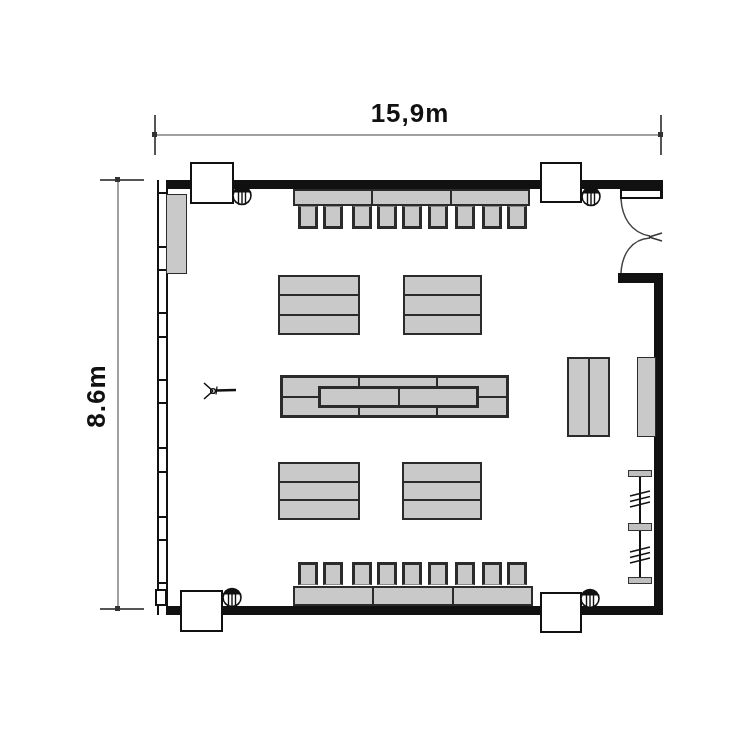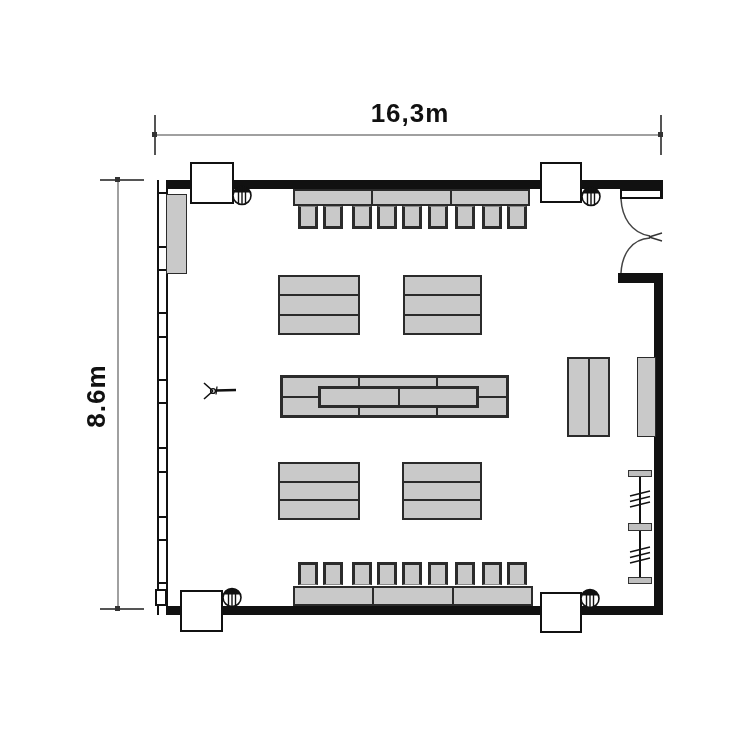--- a/index.html
+++ b/index.html
@@ -35,21 +35,21 @@
 </head>
 <body>
 
 <div id="plan">
 
   <div class="abs dimline-h" style="left:155px; top:134px; width:507px;"></div>
   <div class="abs tick-v" style="left:154px; top:115px; height:40px;"></div>
   <div class="abs tick-v" style="left:660px; top:115px; height:40px;"></div>
   <div class="abs dot" style="left:152px; top:132px;"></div>
   <div class="abs dot" style="left:658px; top:132px;"></div>
-  <div class="abs dim-label" style="left:158px; top:98px; width:504px; text-align:center;">16,3m</div>
+  <div class="abs dim-label" style="left:158px; top:98px; width:504px; text-align:center;">15,9m</div>
 
   <div class="abs dimline-v" style="left:117px; top:180px; height:430px;"></div>
   <div class="abs tick-h" style="left:100px; top:179px; width:44px;"></div>
   <div class="abs tick-h" style="left:100px; top:608px; width:44px;"></div>
   <div class="abs dot" style="left:115px; top:177px;"></div>
   <div class="abs dot" style="left:115px; top:606px;"></div>
   <div class="abs dim-label" style="left:96px; top:396px; transform:translate(-50%,-50%) rotate(-90deg); white-space:nowrap;">8.6m</div>
 
   <div class="abs wall" style="left:157px; top:180px; width:505px; height:9px;"></div>
   <div class="abs wall" style="left:157px; top:606px; width:506px; height:9px;"></div>

